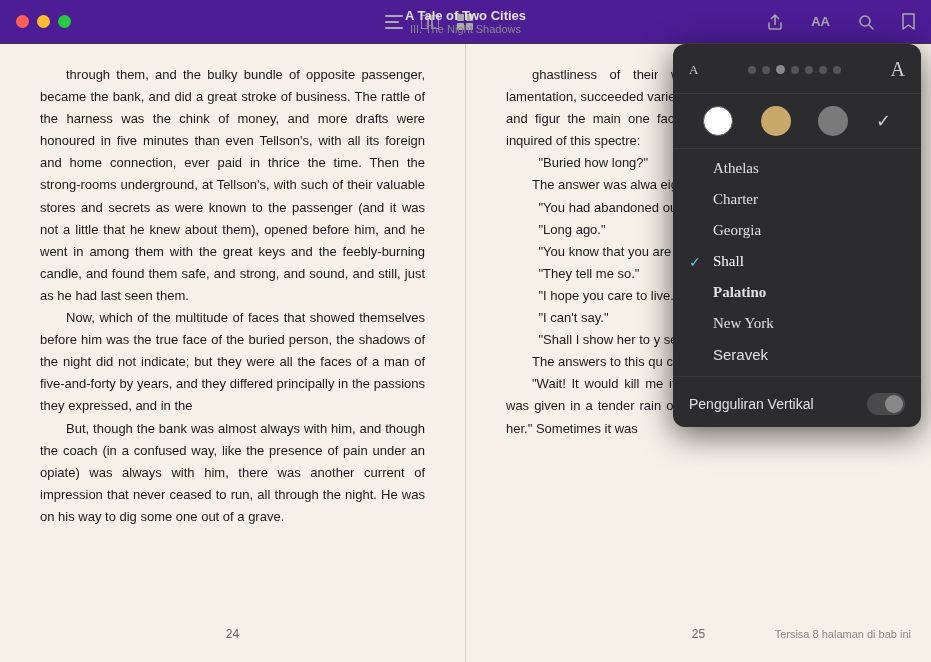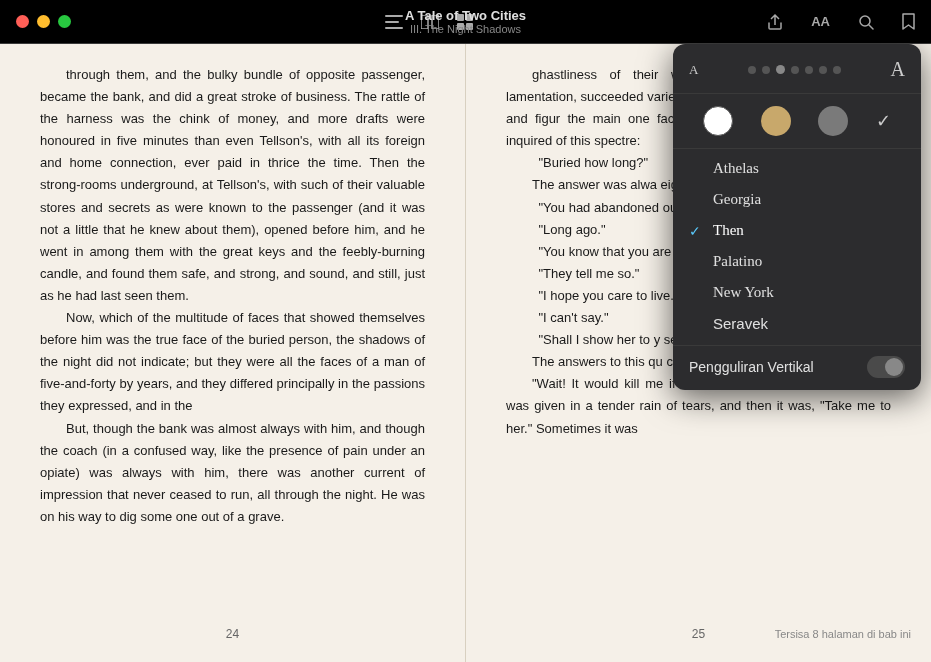--- a/index.html
+++ b/index.html
@@ -8,21 +8,21 @@
       height: 662px;
       background: #1e1e1e;
       font-family: -apple-system, BlinkMacSystemFont, 'Helvetica Neue', sans-serif;
       overflow: hidden;
       position: relative;
     }
 
     
     .titlebar {
       height: 44px;
-      background: #000000;
+      background: #4c1d95;
       display: flex;
       align-items: center;
       justify-content: space-between;
       padding: 0 16px;
       border-bottom: 1px solid #3a3a3a;
       position: relative;
     }
     .traffic-lights {
       display: flex;
       gap: 8px;
@@ -216,21 +216,21 @@
       font-size: 14px;
       margin-right: 8px;
       width: 16px;
     }
 
     
     .toggle-row {
       display: flex;
       align-items: center;
       justify-content: space-between;
-      padding: 10px 16px 12px 16px;
+      padding: 16px 16px 12px 16px;
       border-top: 1px solid #3a3a3a;
       margin-top: 2px;
     }
     .toggle-label {
       font-size: 14px;
       color: #e0e0e0;
     }
     .toggle-switch {
       width: 38px;
       height: 22px;
@@ -363,29 +363,33 @@
     <span class="check-mark">✓</span>
   </div>
 
   <div class="font-list">
     <div class="font-item">
       <span class="font-item-check"></span>
       <span class="font-item-name" style="font-family: Georgia;">Athelas</span>
     </div>
     <div class="font-item">
       <span class="font-item-check"></span>
+      <span class="font-item-name" style="font-family: Georgia;">Charter</span>
+    </div>
+    <div class="font-item">
+      <span class="font-item-check"></span>
       <span class="font-item-name" style="font-family: Georgia;">Georgia</span>
     </div>
     <div class="font-item selected">
       <span class="font-item-check" style="color:#5ac8fa;">✓</span>
-      <span class="font-item-name" style="font-family: Georgia; font-weight:500;">Then</span>
-    </div>
-    <div class="font-item">
-      <span class="font-item-check"></span>
-      <span class="font-item-name" style="font-family: Palatino;">Palatino</span>
+      <span class="font-item-name" style="font-family: Georgia; font-weight:500;">Shall</span>
+    </div>
+    <div class="font-item">
+      <span class="font-item-check"></span>
+      <span class="font-item-name" style="font-family: Palatino; font-weight: bold;">Palatino</span>
     </div>
     <div class="font-item">
       <span class="font-item-check"></span>
       <span class="font-item-name" style="font-family: Georgia;">New York</span>
     </div>
     <div class="font-item">
       <span class="font-item-check"></span>
       <span class="font-item-name">Seravek</span>
     </div>
   </div>

